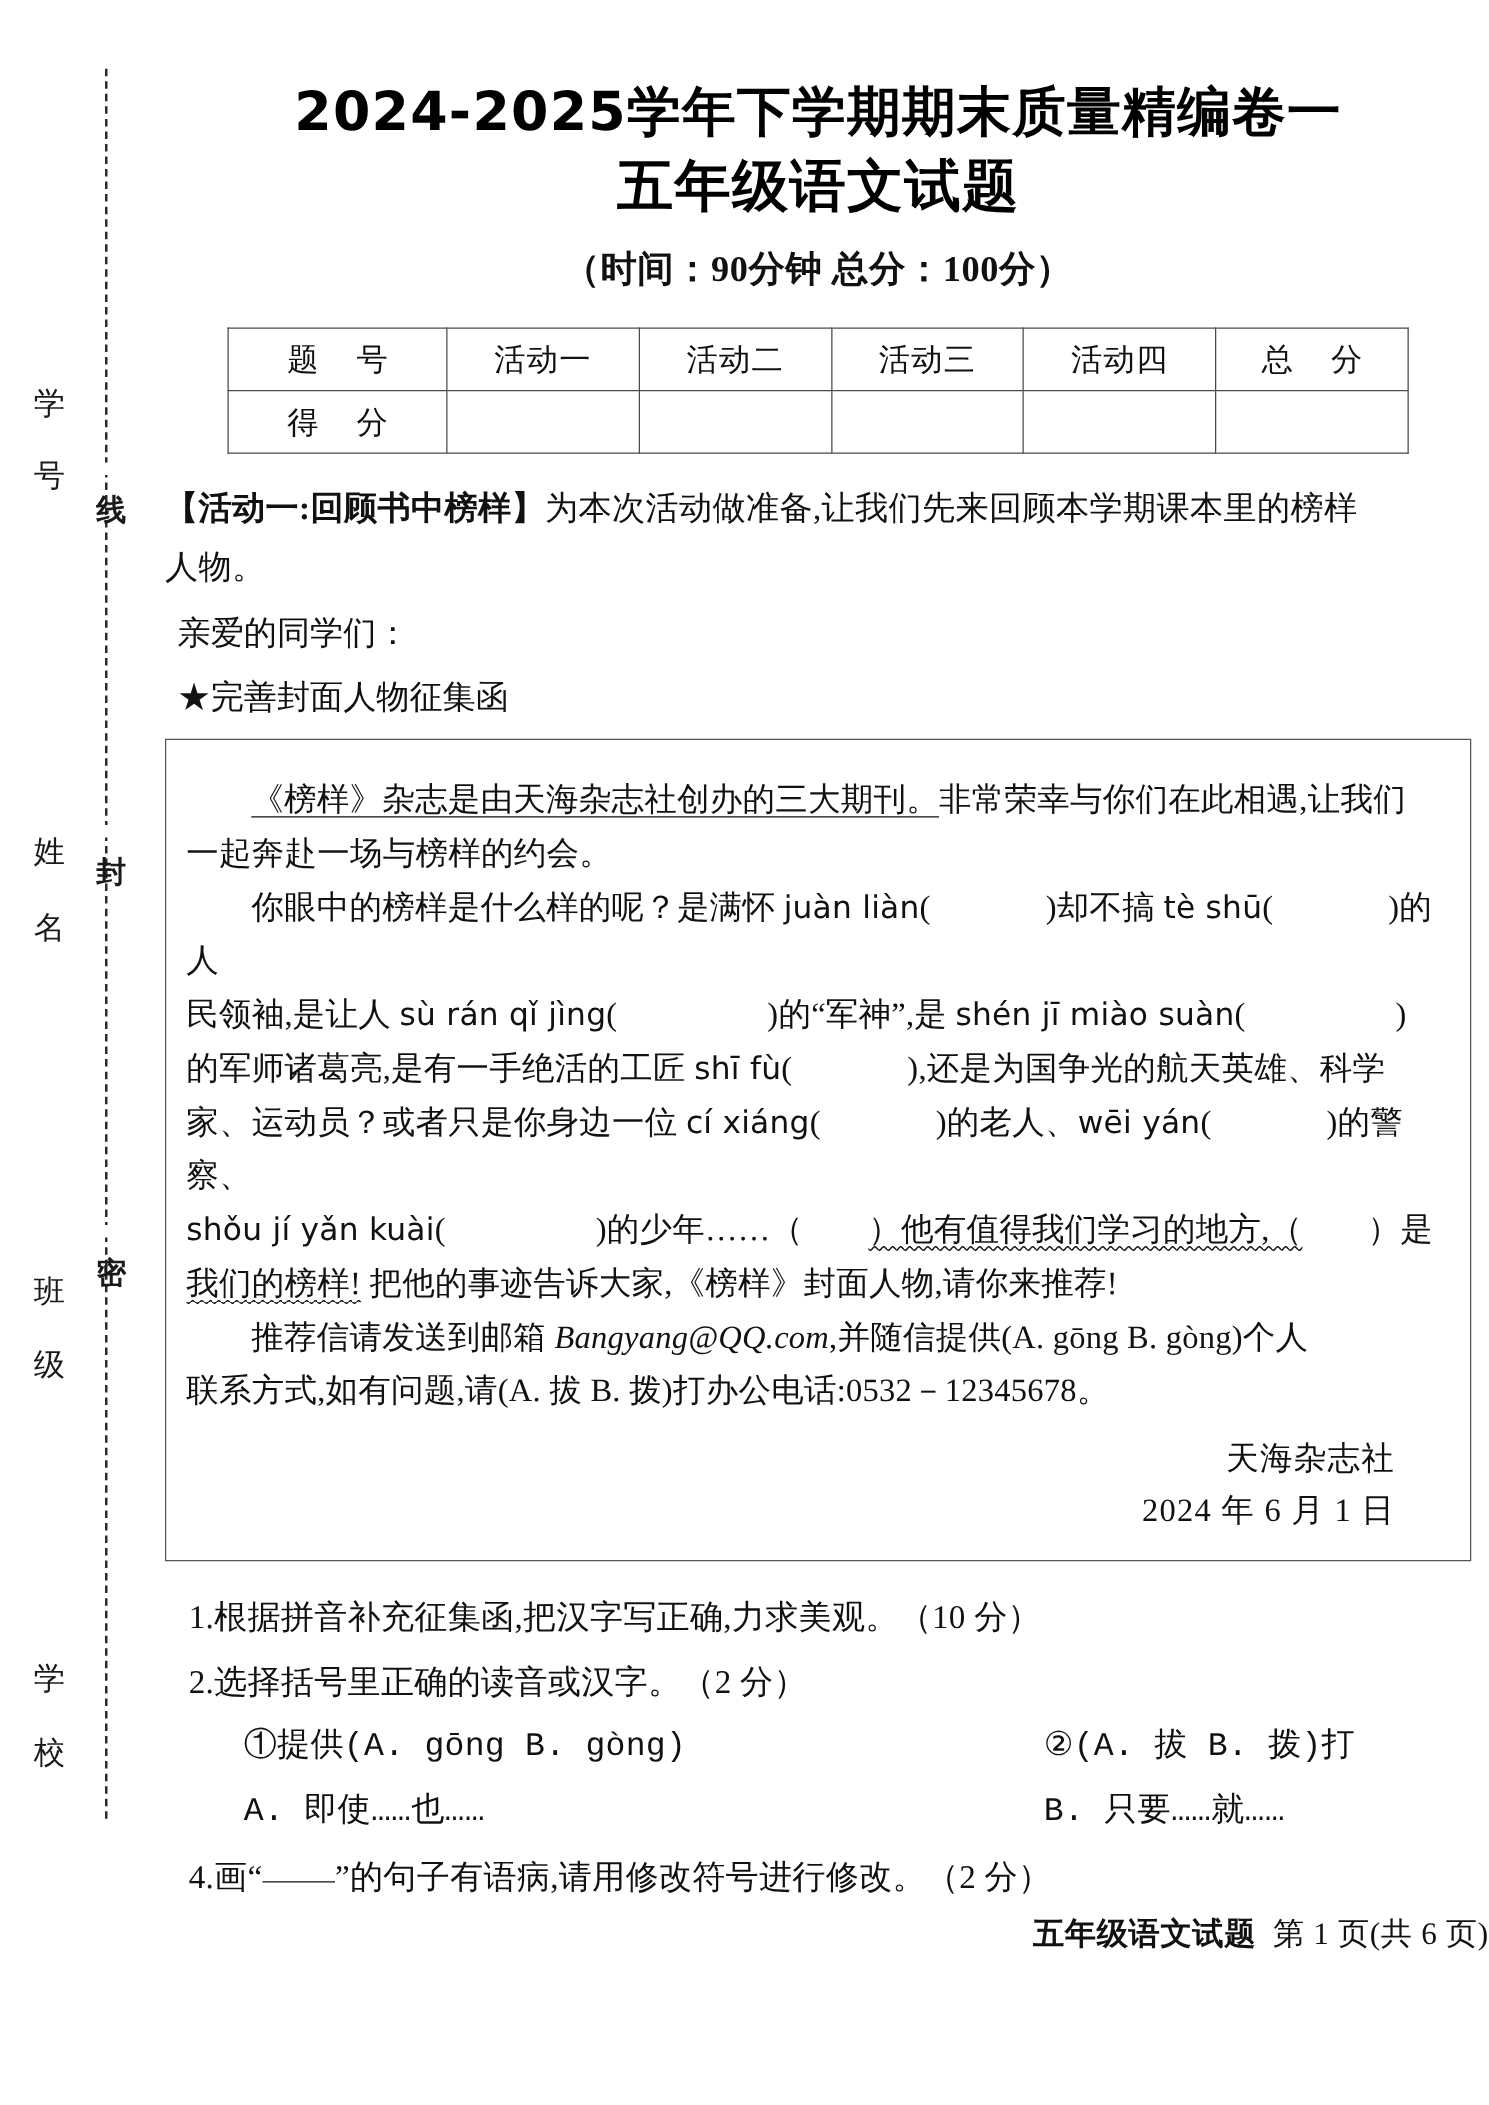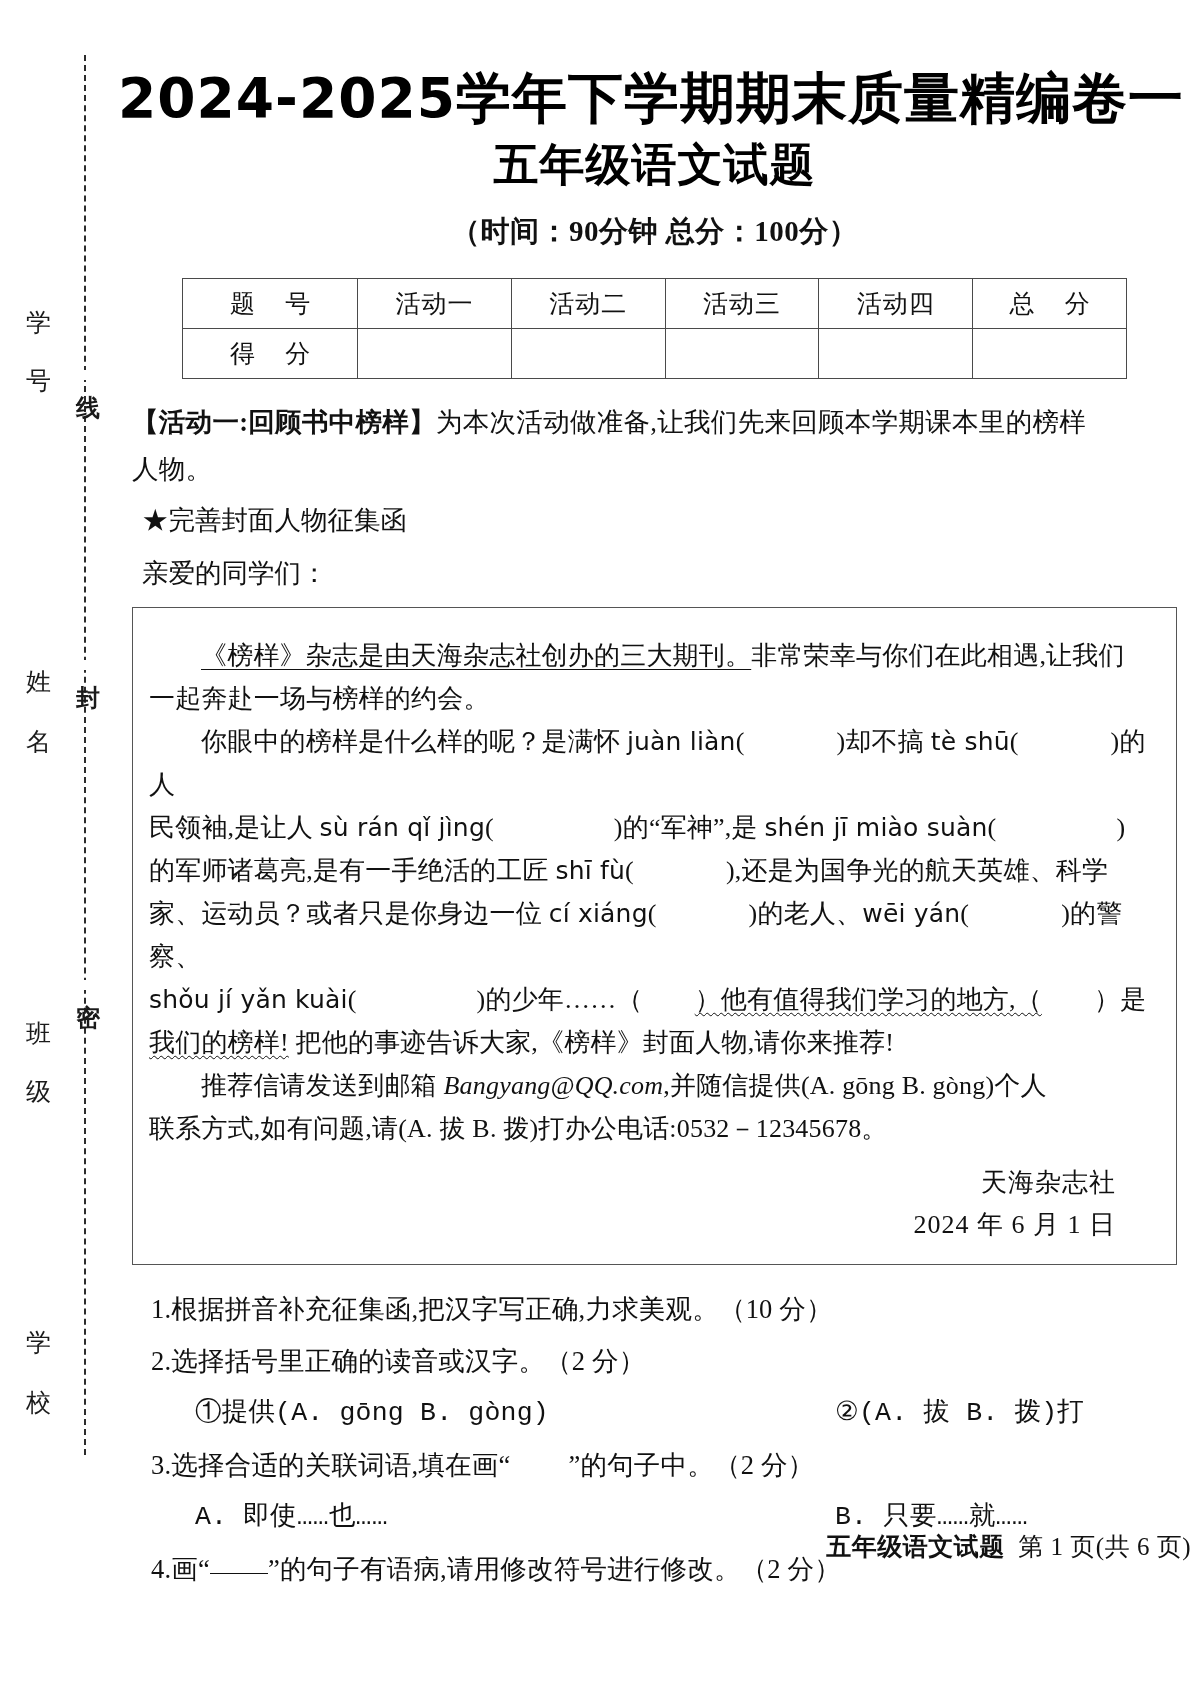--- a/index.html
+++ b/index.html
@@ -53,24 +53,24 @@
   }
 
   
   #sheet {
     position: absolute;
     left: 118px; top: 0;
     width: 1073px; height: 1684px;
   }
 
   #title-main {
-    text-align: left;
+    text-align: center;
     font-family: "DejaVu Sans", "Liberation Sans", sans-serif;
     font-weight: bold;
-    font-size: 55px;
+    font-size: 43px;
     letter-spacing: 1px;
     margin-top: 62px;
     line-height: 1.32;
     color: #000;
   }
   #title-sub {
     text-align: center;
     font-family: "DejaVu Sans", "Liberation Sans", sans-serif;
     font-weight: bold;
     font-size: 45px;
@@ -214,22 +214,22 @@
     </tr>
   </tbody>
     </table>
 
 
   <div id="act1-block">
     <p class="para hand"><span class="bold-brk">【活动一:回顾书中榜样】</span><span>为本次活动做准备,让我们先来回顾本学期课本里的榜样</span></p>
     <p class="para hand">人物。</p>
   </div>
 
+  <div id="greet-line">亲爱的同学们：</div>
   <div id="star-line">★完善封面人物征集函</div>
-  <div id="greet-line">亲爱的同学们：</div>
 
   <div id="letter-box">
     <div class="lbody">
 
       <p class="ind"><span class="u-solid">《榜样》杂志是由天海杂志社创办的三大期刊。</span><span>非常荣幸与你们在此相遇,让我们</span></p>
       <p>一起奔赴一场与榜样的约会。</p>
 
       <p class="ind"><span>你眼中的榜样是什么样的呢？是满怀</span> <span class="py">juàn liàn</span>(<span class="blank-md"></span>)<span>却不搞</span> <span class="py">tè shū</span>(<span class="blank-md"></span>)<span>的人</span></p>
 
       <p><span>民领袖,是让人</span> <span class="py">sù rán qǐ jìng</span>(<span class="blank-lg"></span>)<span>的“军神”,是</span> <span class="py">shén jī miào suàn</span>(<span class="blank-lg"></span>)</p>
@@ -257,21 +257,20 @@
 
     <div class="q"><span>1.</span><span>根据拼音补充征集函,把汉字写正确,力求美观。（10 分）</span></div>
 
     <div class="q"><span>2.</span><span>选择括号里正确的读音或汉字。（2 分）</span></div>
 
     <div class="q q-row">
       <div class="c1">①提供(A. gōng   B. gòng)</div>
       <div class="c2">②(A. 拔   B. 拨)打</div>
     </div>
 
-    <div class="q"><span>3.</span><span>选择合适的关联词语,填在画“</span><span class="wavyquote"></span><span>”的句子中。（2 分）</span></div>
 
     <div class="q q-row">
       <div class="c1">A. 即使……也……</div>
       <div class="c2">B. 只要……就……</div>
     </div>
 
     <div class="q"><span>4.</span><span>画“</span><span class="flatquote"></span><span>”的句子有语病,请用修改符号进行修改。（2 分）</span></div>
   </div>
 
   <div id="footer">

